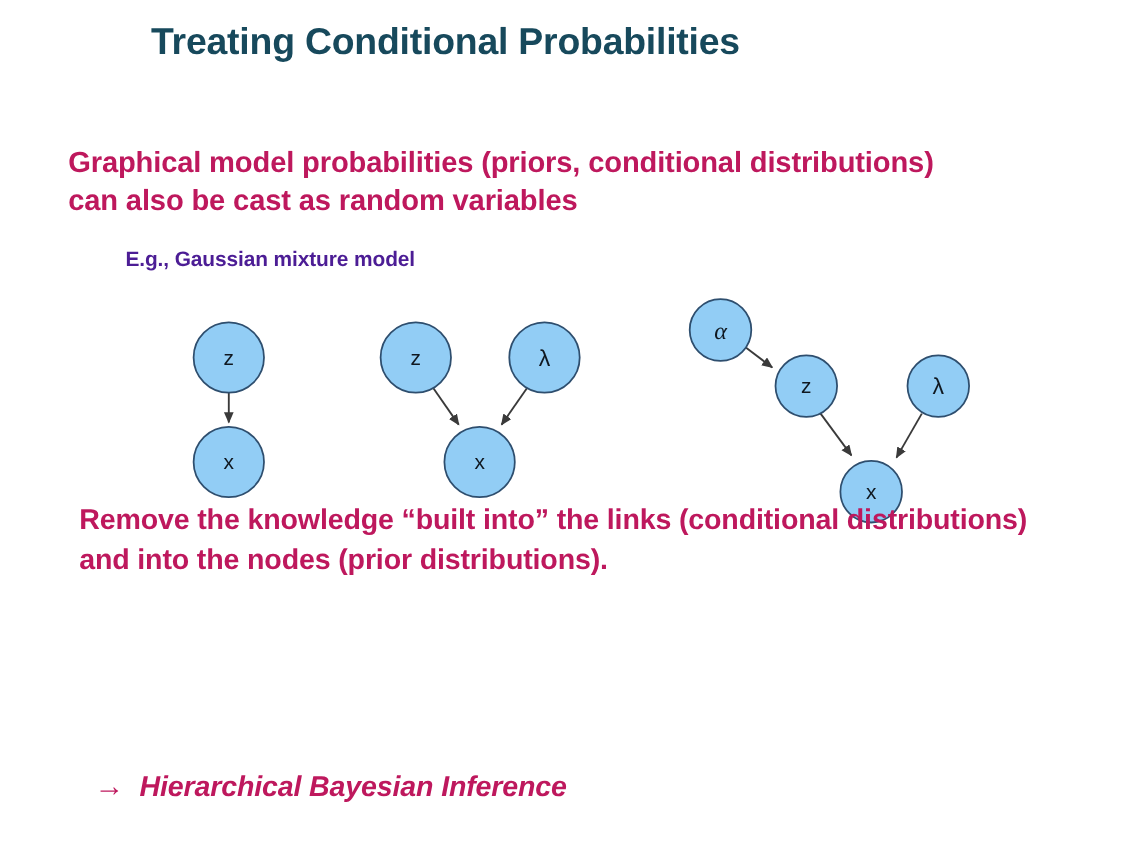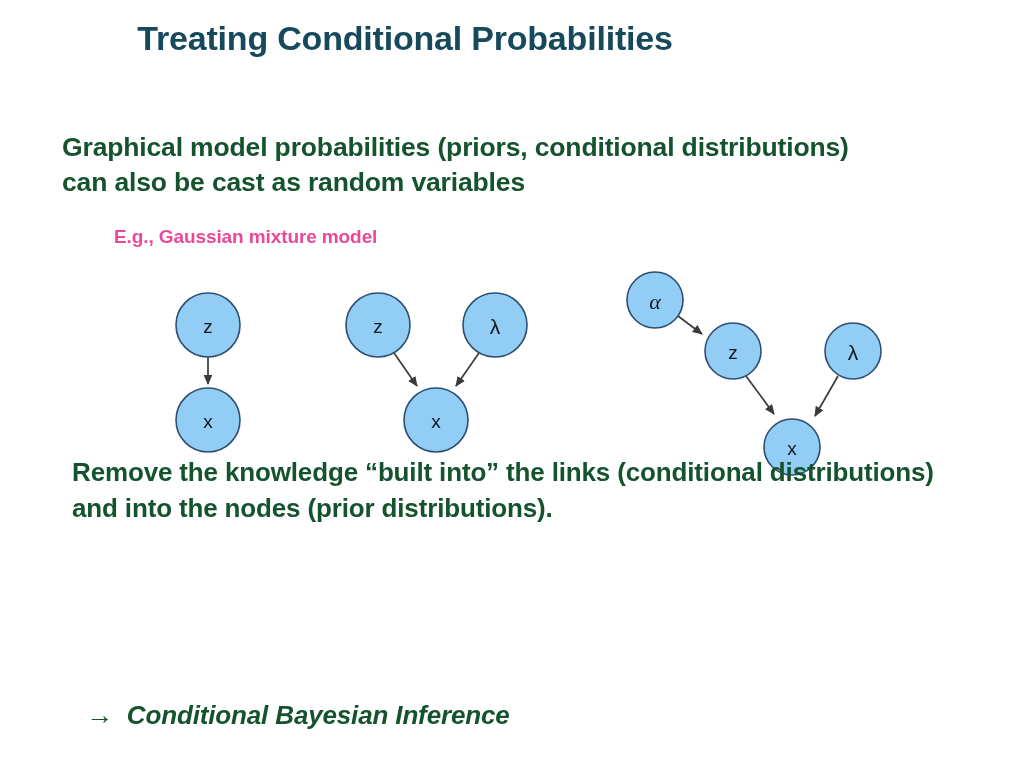--- a/index.html
+++ b/index.html
@@ -32,38 +32,38 @@
     font-size: 34px;
     font-weight: bold;
     line-height: 1.22;
     letter-spacing: -0.2px;
   }
   #slide-title .tline { display: block; }
 
   
   .body-blue {
     position: absolute;
-    color: #14532d;
+    color: #be185d;
     font-weight: bold;
     letter-spacing: -0.15px;
   }
 
   #intro-text {
     left: 62px;
     top: 130px;
     width: 830px;
     font-size: 26.5px;
     line-height: 1.32;
   }
 
   #eg-text {
     position: absolute;
     left: 114px;
     top: 226px;
-    color: #ec4899;
+    color: #4c1d95;
     font-size: 19px;
     font-weight: bold;
     letter-spacing: -0.1px;
   }
 
   #remove-text {
     left: 72px;
     top: 455px;
     width: 905px;
     font-size: 26px;
@@ -206,16 +206,16 @@
         </g>
       </g>
     </svg>
   </div>
 
   <div class="body-blue" id="remove-text">Remove the knowledge “built into” the links (conditional distributions) and into the nodes (prior distributions).</div>
 
 
   <div class="body-blue" id="conclusion-text">
     <span id="conclusion-arrow">→</span>
-    <span>Conditional Bayesian Inference</span>
+    <span>Hierarchical Bayesian Inference</span>
   </div>
 
 </div>
 
 </body></html>

